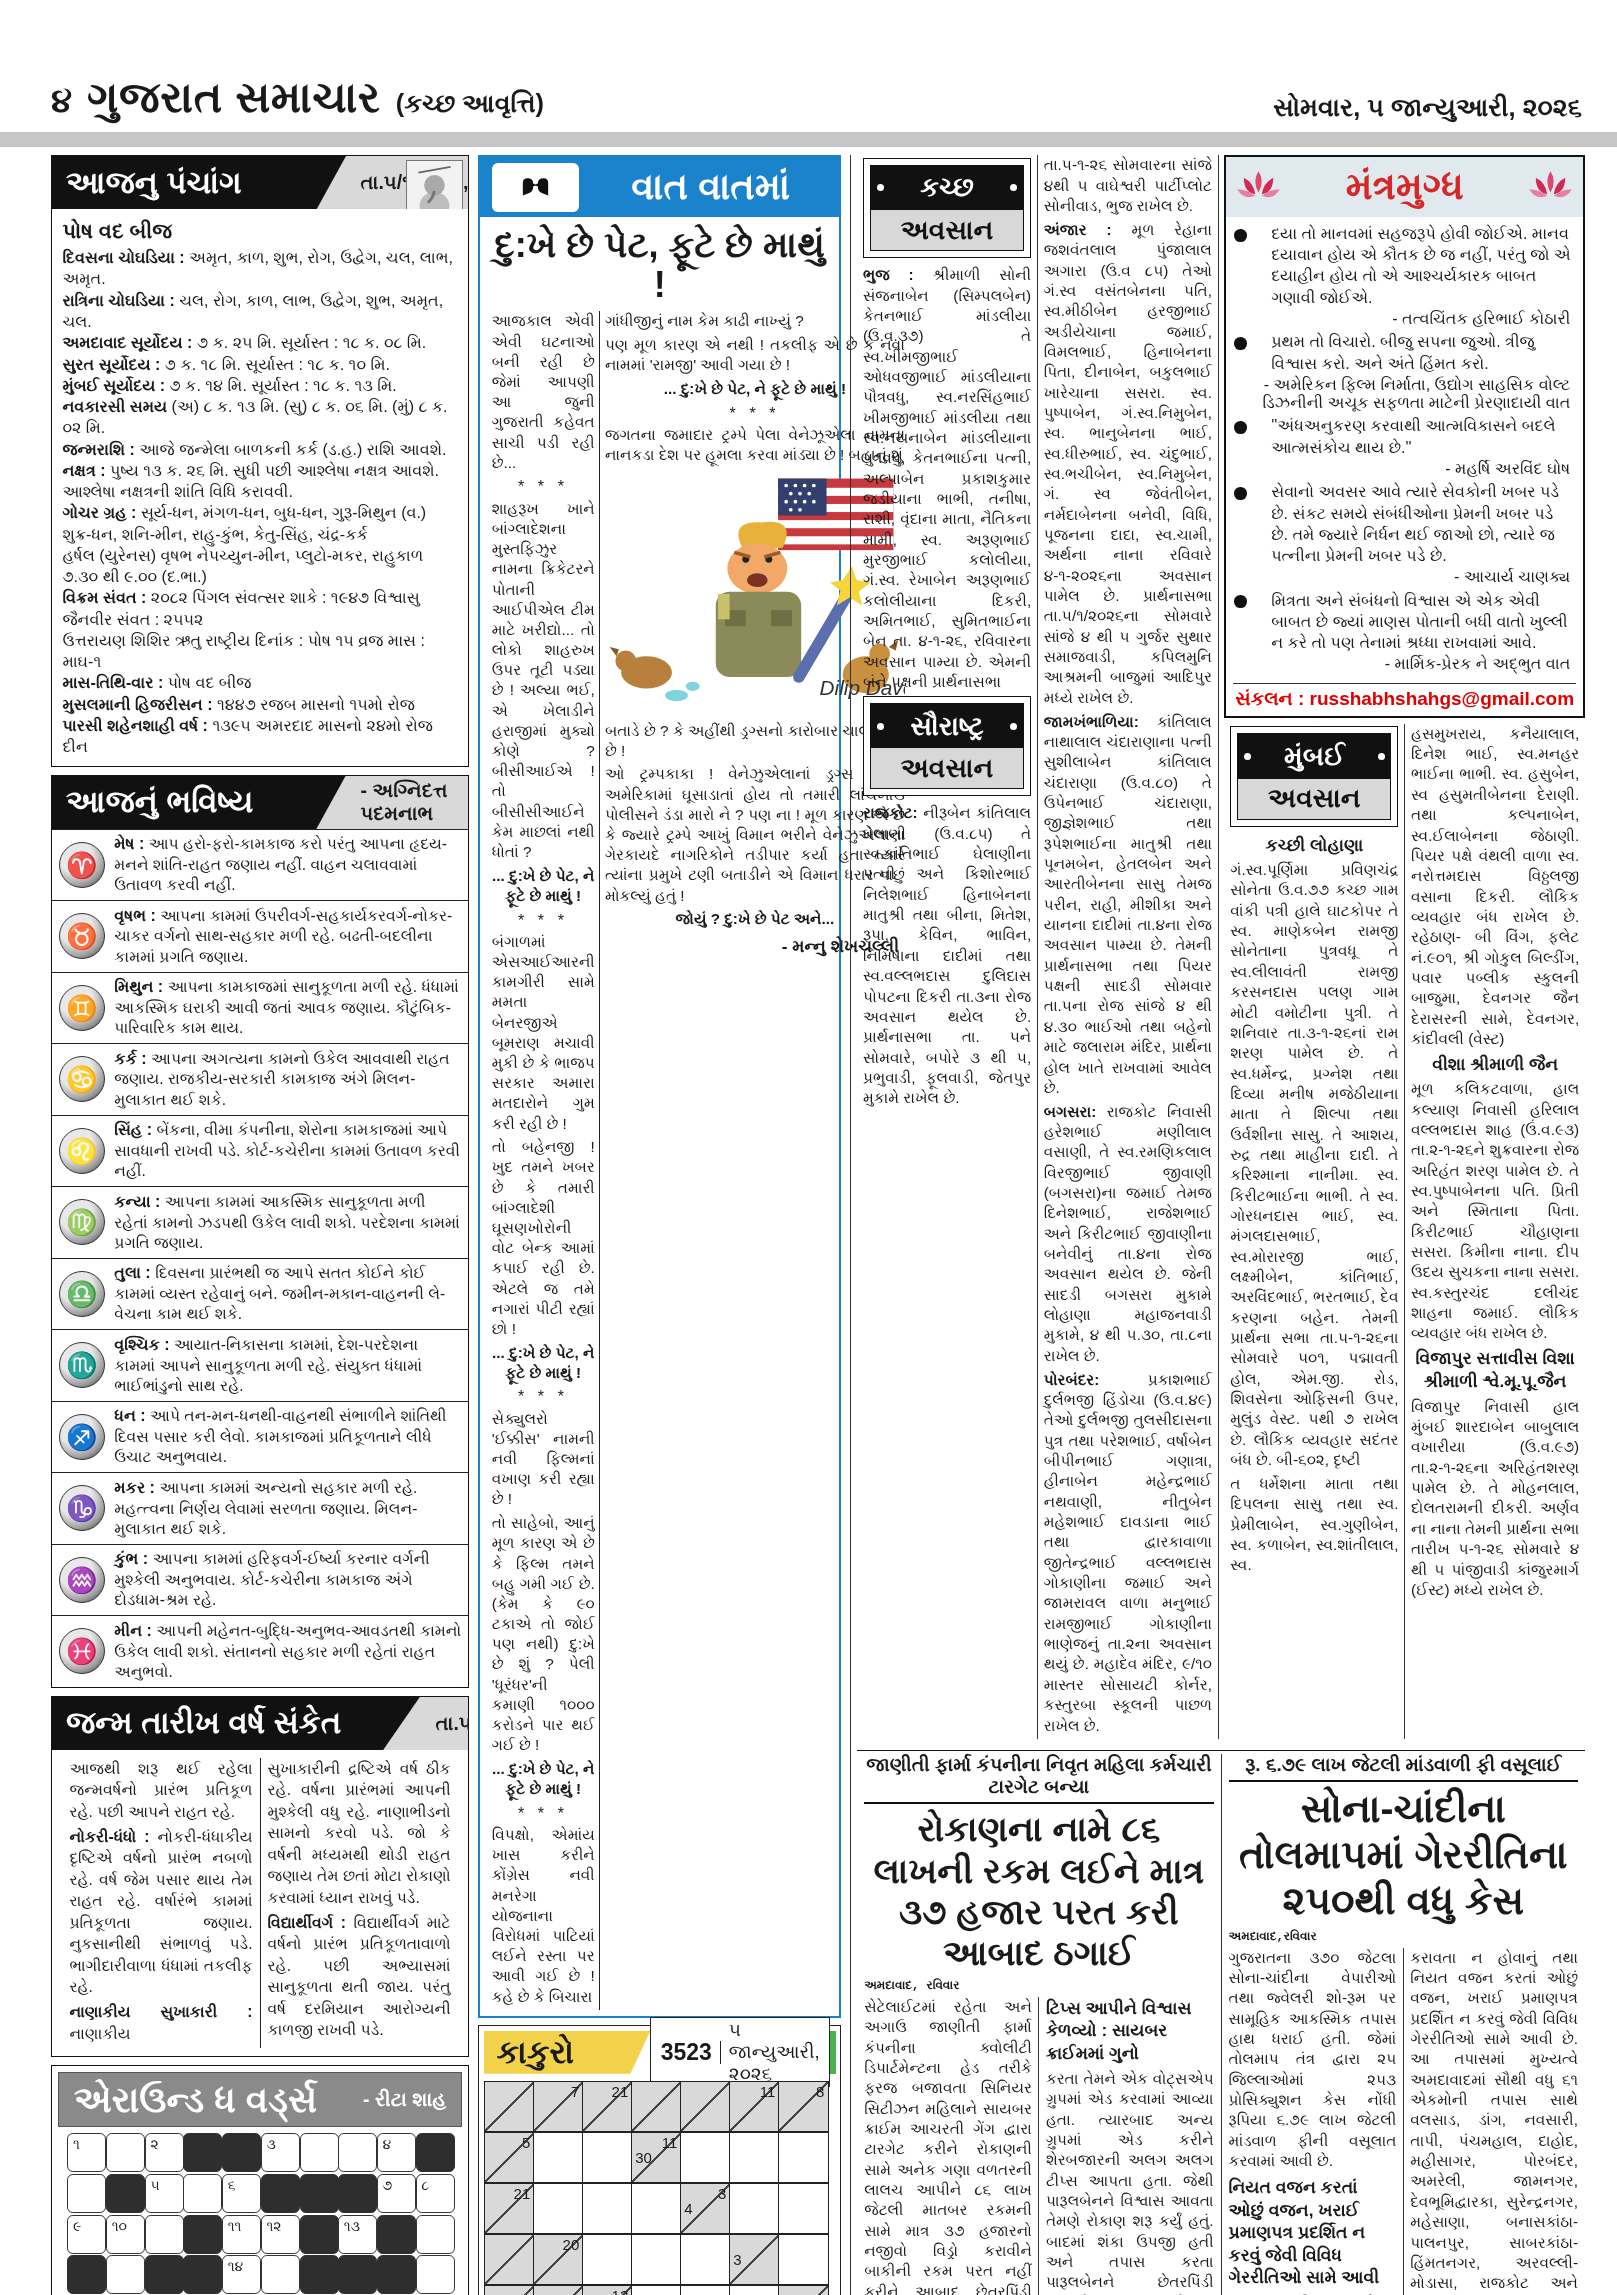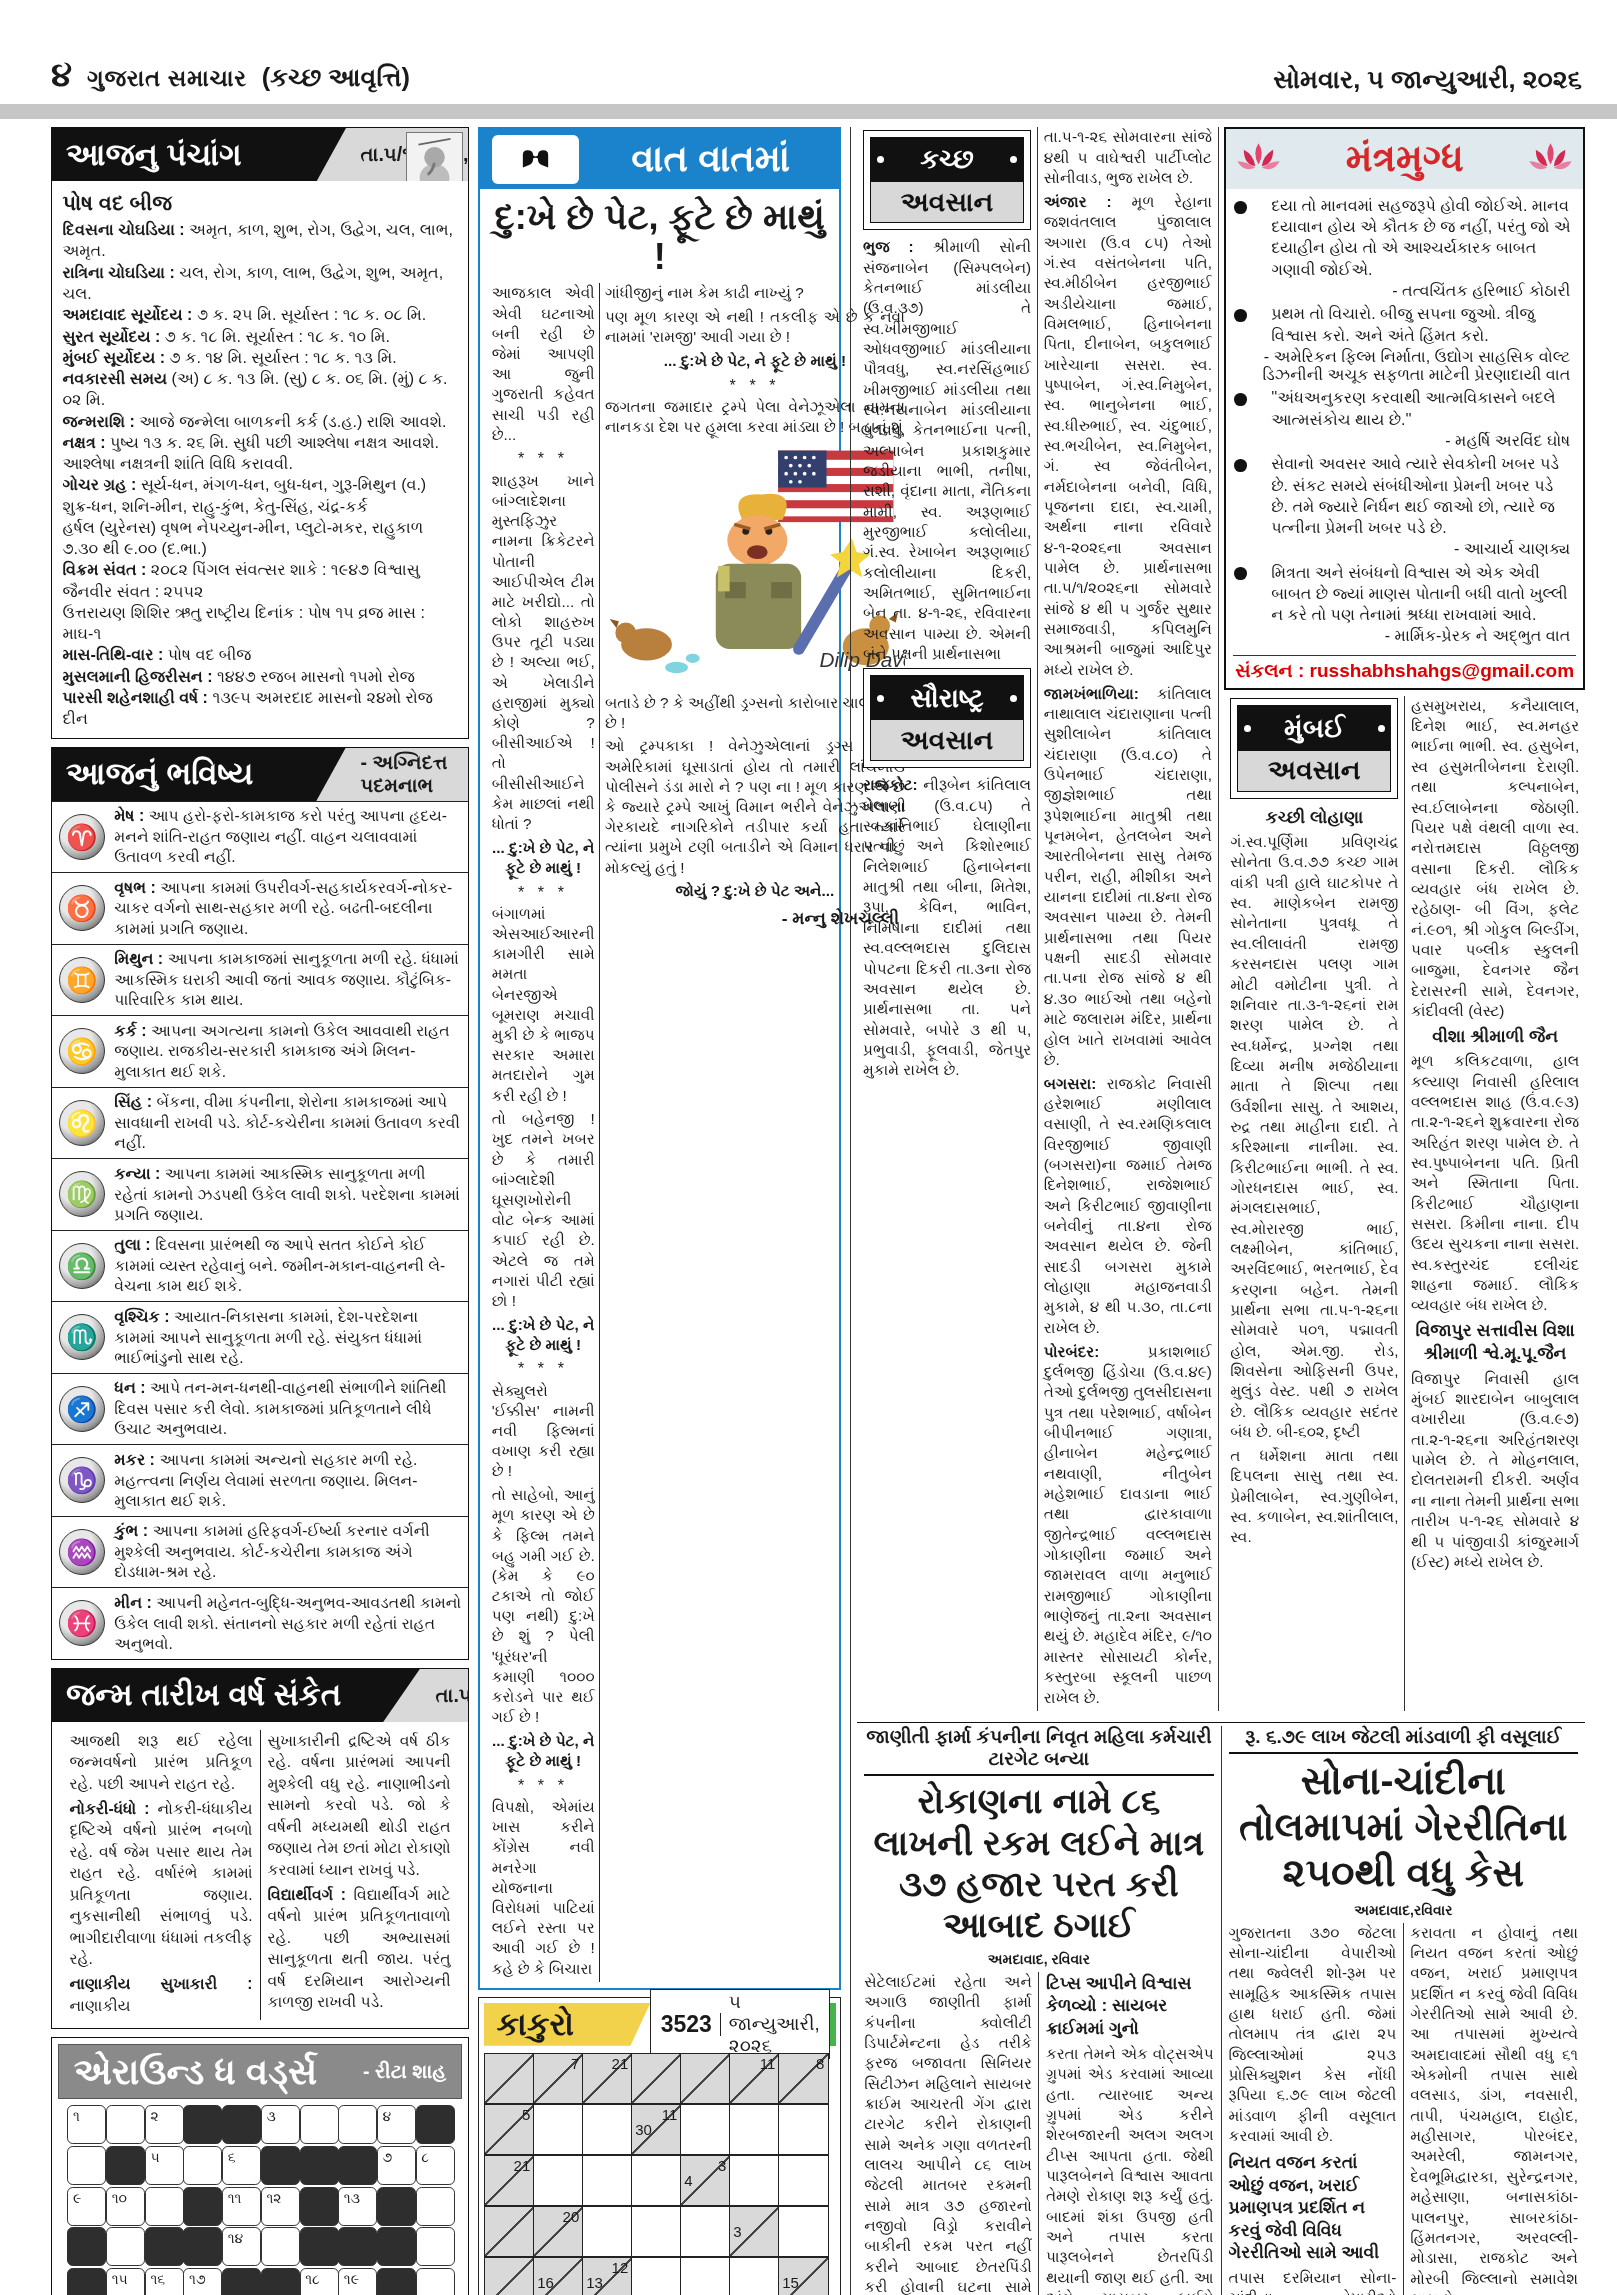--- a/index.html
+++ b/index.html
@@ -2,21 +2,21 @@
 <html style="font-size:9.2px"><head>
 <meta charset="utf-8">
 <style>
   html,body{margin:0;padding:0;background:#9a9a9a;}
   .page{position:relative;width:1617px;height:2295px;background:#ffffff;overflow:hidden;
         font-family:"Liberation Sans",sans-serif;color:#1a1a1a;}
   
   .masthead{display:flex;justify-content:space-between;align-items:flex-end;padding:55px 35px 5.8px 51px;}
   .mast-left{display:flex;align-items:baseline;gap:15px;}
   .mast-num{font-size:34px;font-weight:bold;}
-  .mast-title{font-size:23px;font-weight:bold;letter-spacing:0.6px;}
+  .mast-title{font-size:43px;font-weight:bold;letter-spacing:0.6px;margin-top:18px;}
   .mast-ed{font-size:25.4px;font-weight:bold;}
   .mast-date{font-size:25.4px;font-weight:bold;}
   .graybar{height:15px;background:#c6c6c6;margin:3.5px 0 5.8px 0;}
   
   .content{display:flex;gap:9.2px;padding:2.3px 32px 0 51px;align-items:flex-start;}
   .col-left{width:418px;flex:none;display:flex;flex-direction:column;gap:8px;}
   .col-mid{width:363px;flex:none;display:flex;flex-direction:column;gap:7px;}
   .col-right{flex:1;display:flex;flex-direction:column;gap:5.8px;}
   
   .sec{border:1.7px solid #111;}
@@ -104,21 +104,21 @@
   .mq .dot{flex:none;width:12.7px;height:12.7px;border-radius:50%;background:#111;margin-top:5.8px;}
   .mq-by{text-align:right;font-weight:normal;font-size:16px;margin:0 2.3px 3.5px 0;}
   .mantra-mail{border-top:1.2px solid #333;margin:3.5px 7px 0 7px;padding:4.6px 0 5.8px 0;text-align:center;
      color:#e00000;font-size:19px;font-weight:bold;}
   
   .r-mid{display:flex;border-top:1.7px solid #111;margin-top:4.6px;padding-top:3.5px;}
   .art{flex:1;padding:0 7px;}
   .art + .art{border-left:1.2px solid #333;}
   .kicker{font-size:19px;font-weight:bold;text-align:center;border-bottom:2.3px solid #111;padding-bottom:3.5px;margin-bottom:4.6px;}
   .headline{font-size:35px;font-weight:bold;text-align:center;line-height:1.18;margin:3.5px 0 5.8px 0;}
-  .dateline{text-align:center;font-weight:bold;font-size:14px;margin:1.2px 0 3.5px 0;}
+  .dateline{text-align:left;font-weight:bold;font-size:12px;margin:1.2px 0 3.5px 0;font-family:Liberation Mono, monospace;}
   .art-cols{column-count:2;column-gap:14px;column-rule:1.2px solid #333;font-size:15.3px;line-height:1.33;text-align:justify;}
   .art-sub{font-weight:bold;font-size:17.3px;line-height:1.3;margin:4.6px 0;text-align:left;}
 </style>
 </head>
 <body>
 
 <div class="page">
 
   <div class="masthead">
     <div class="mast-left">

